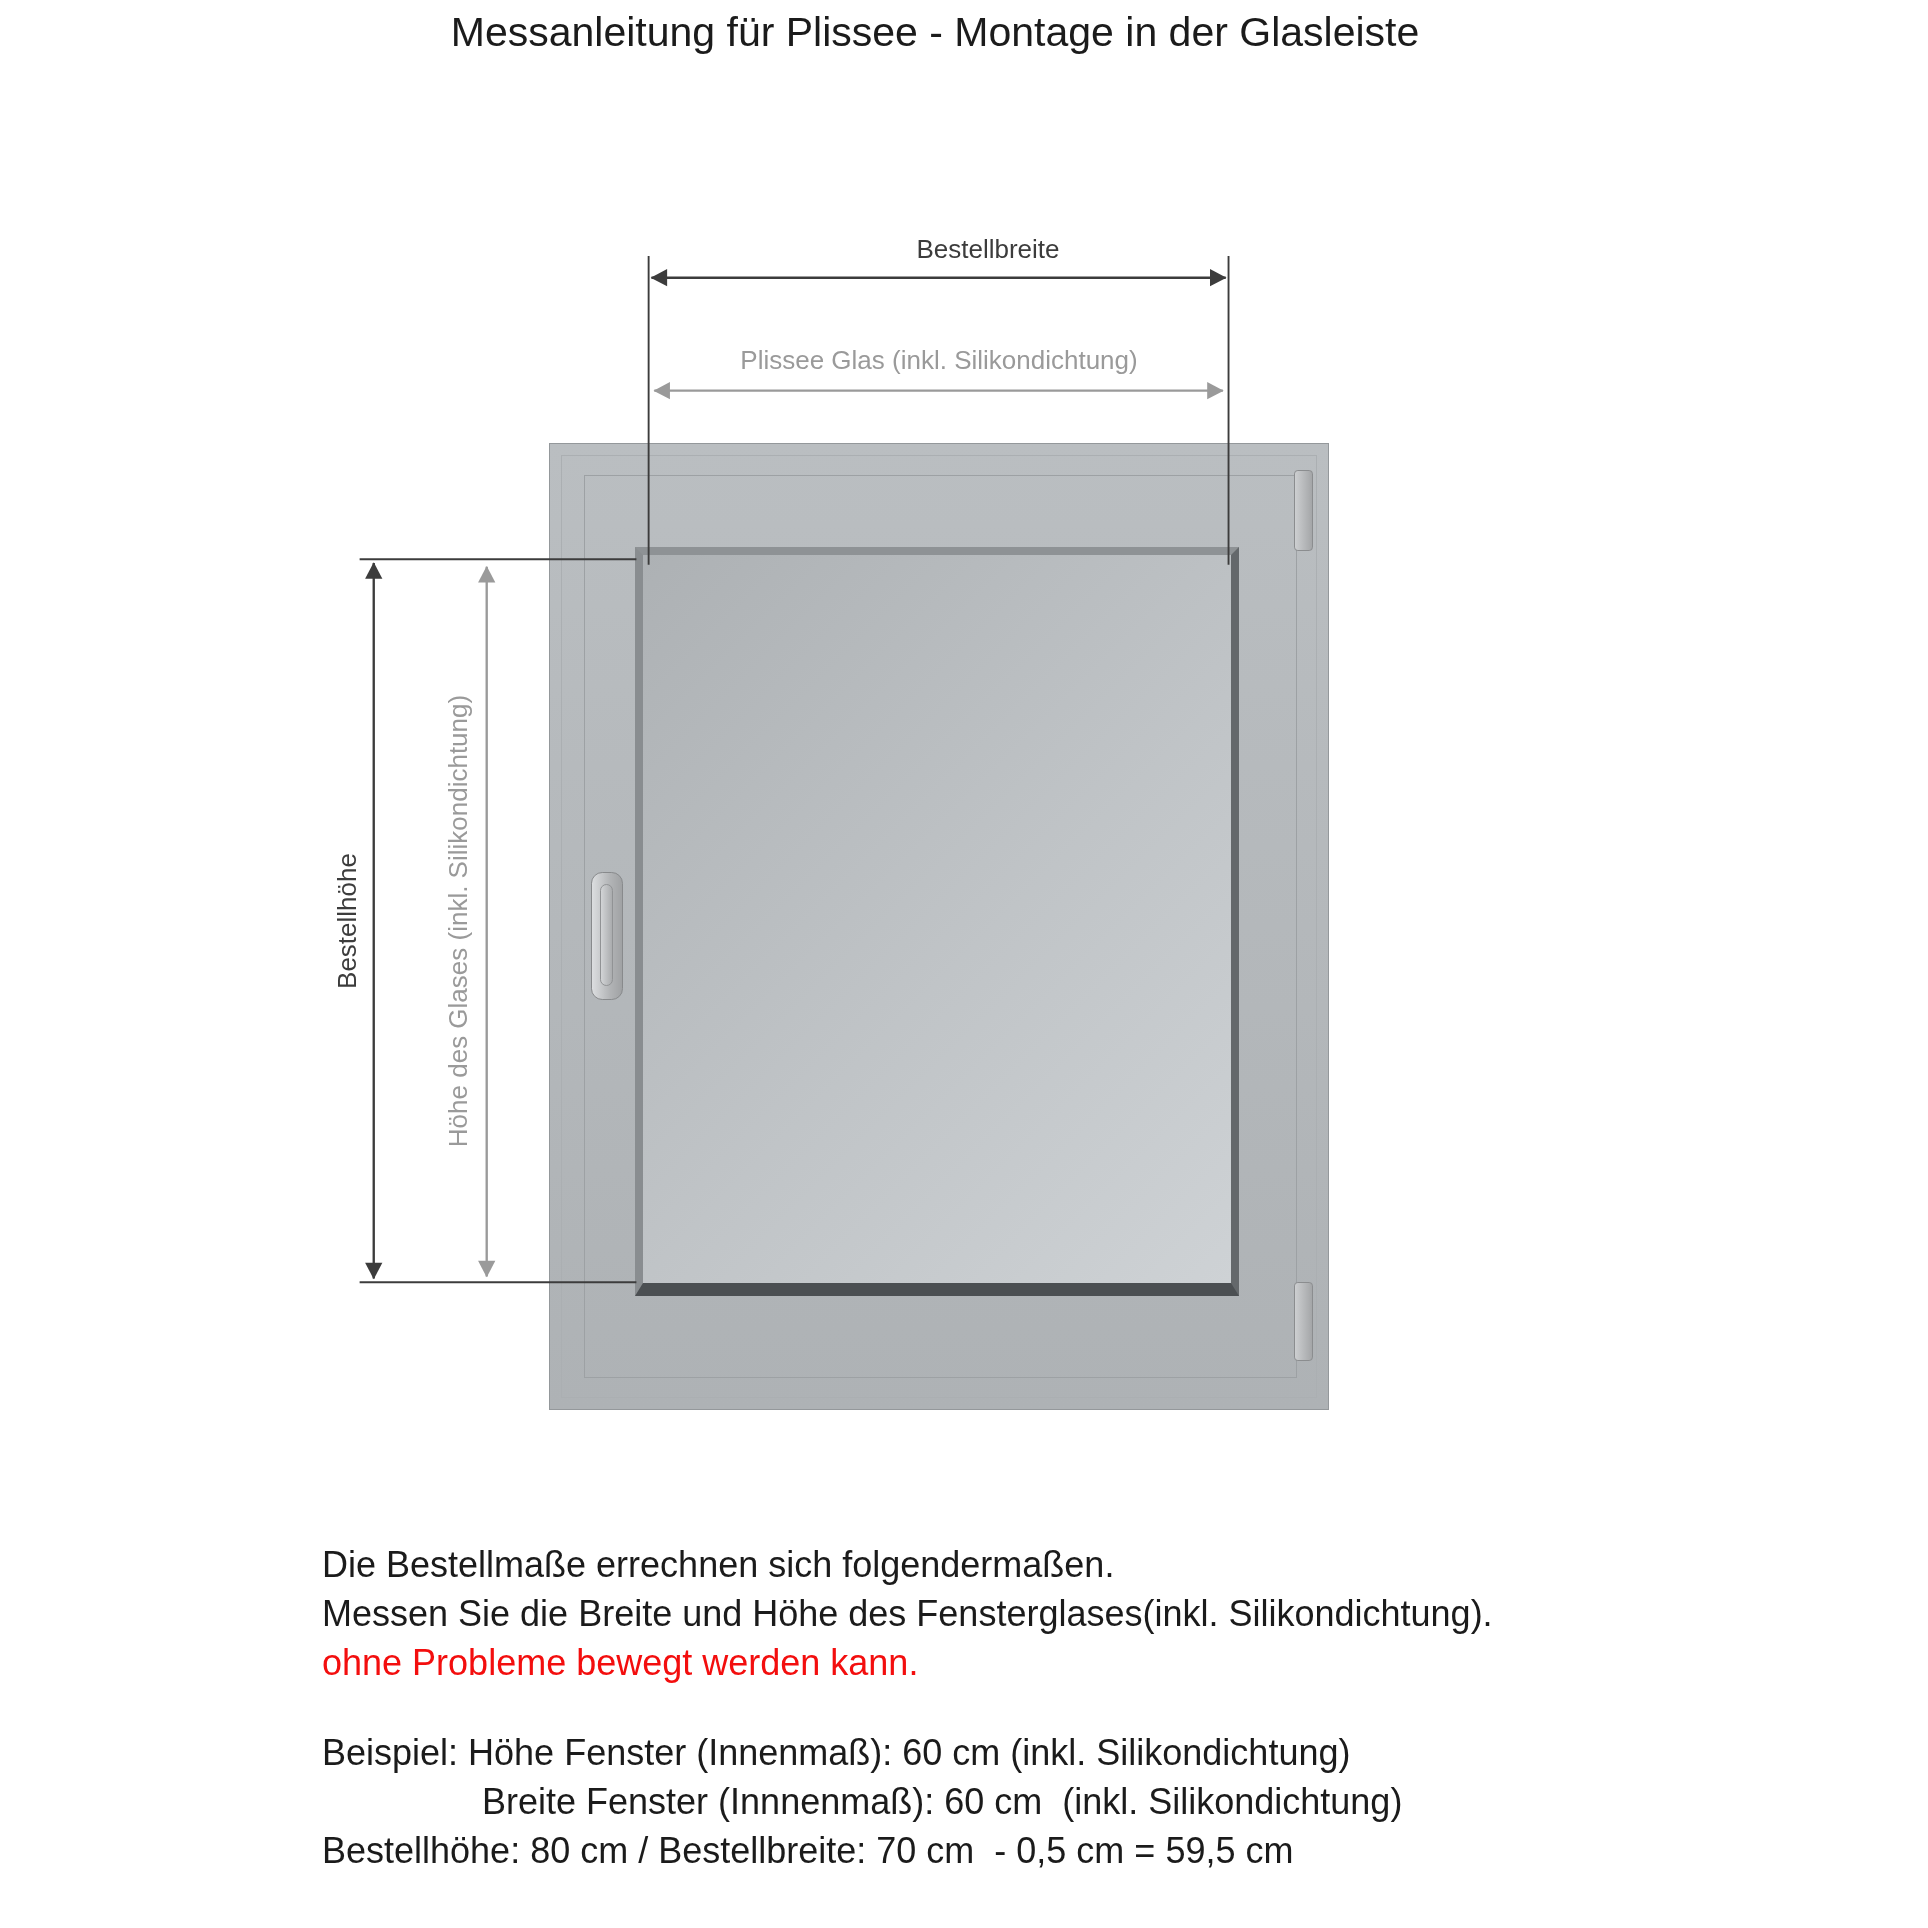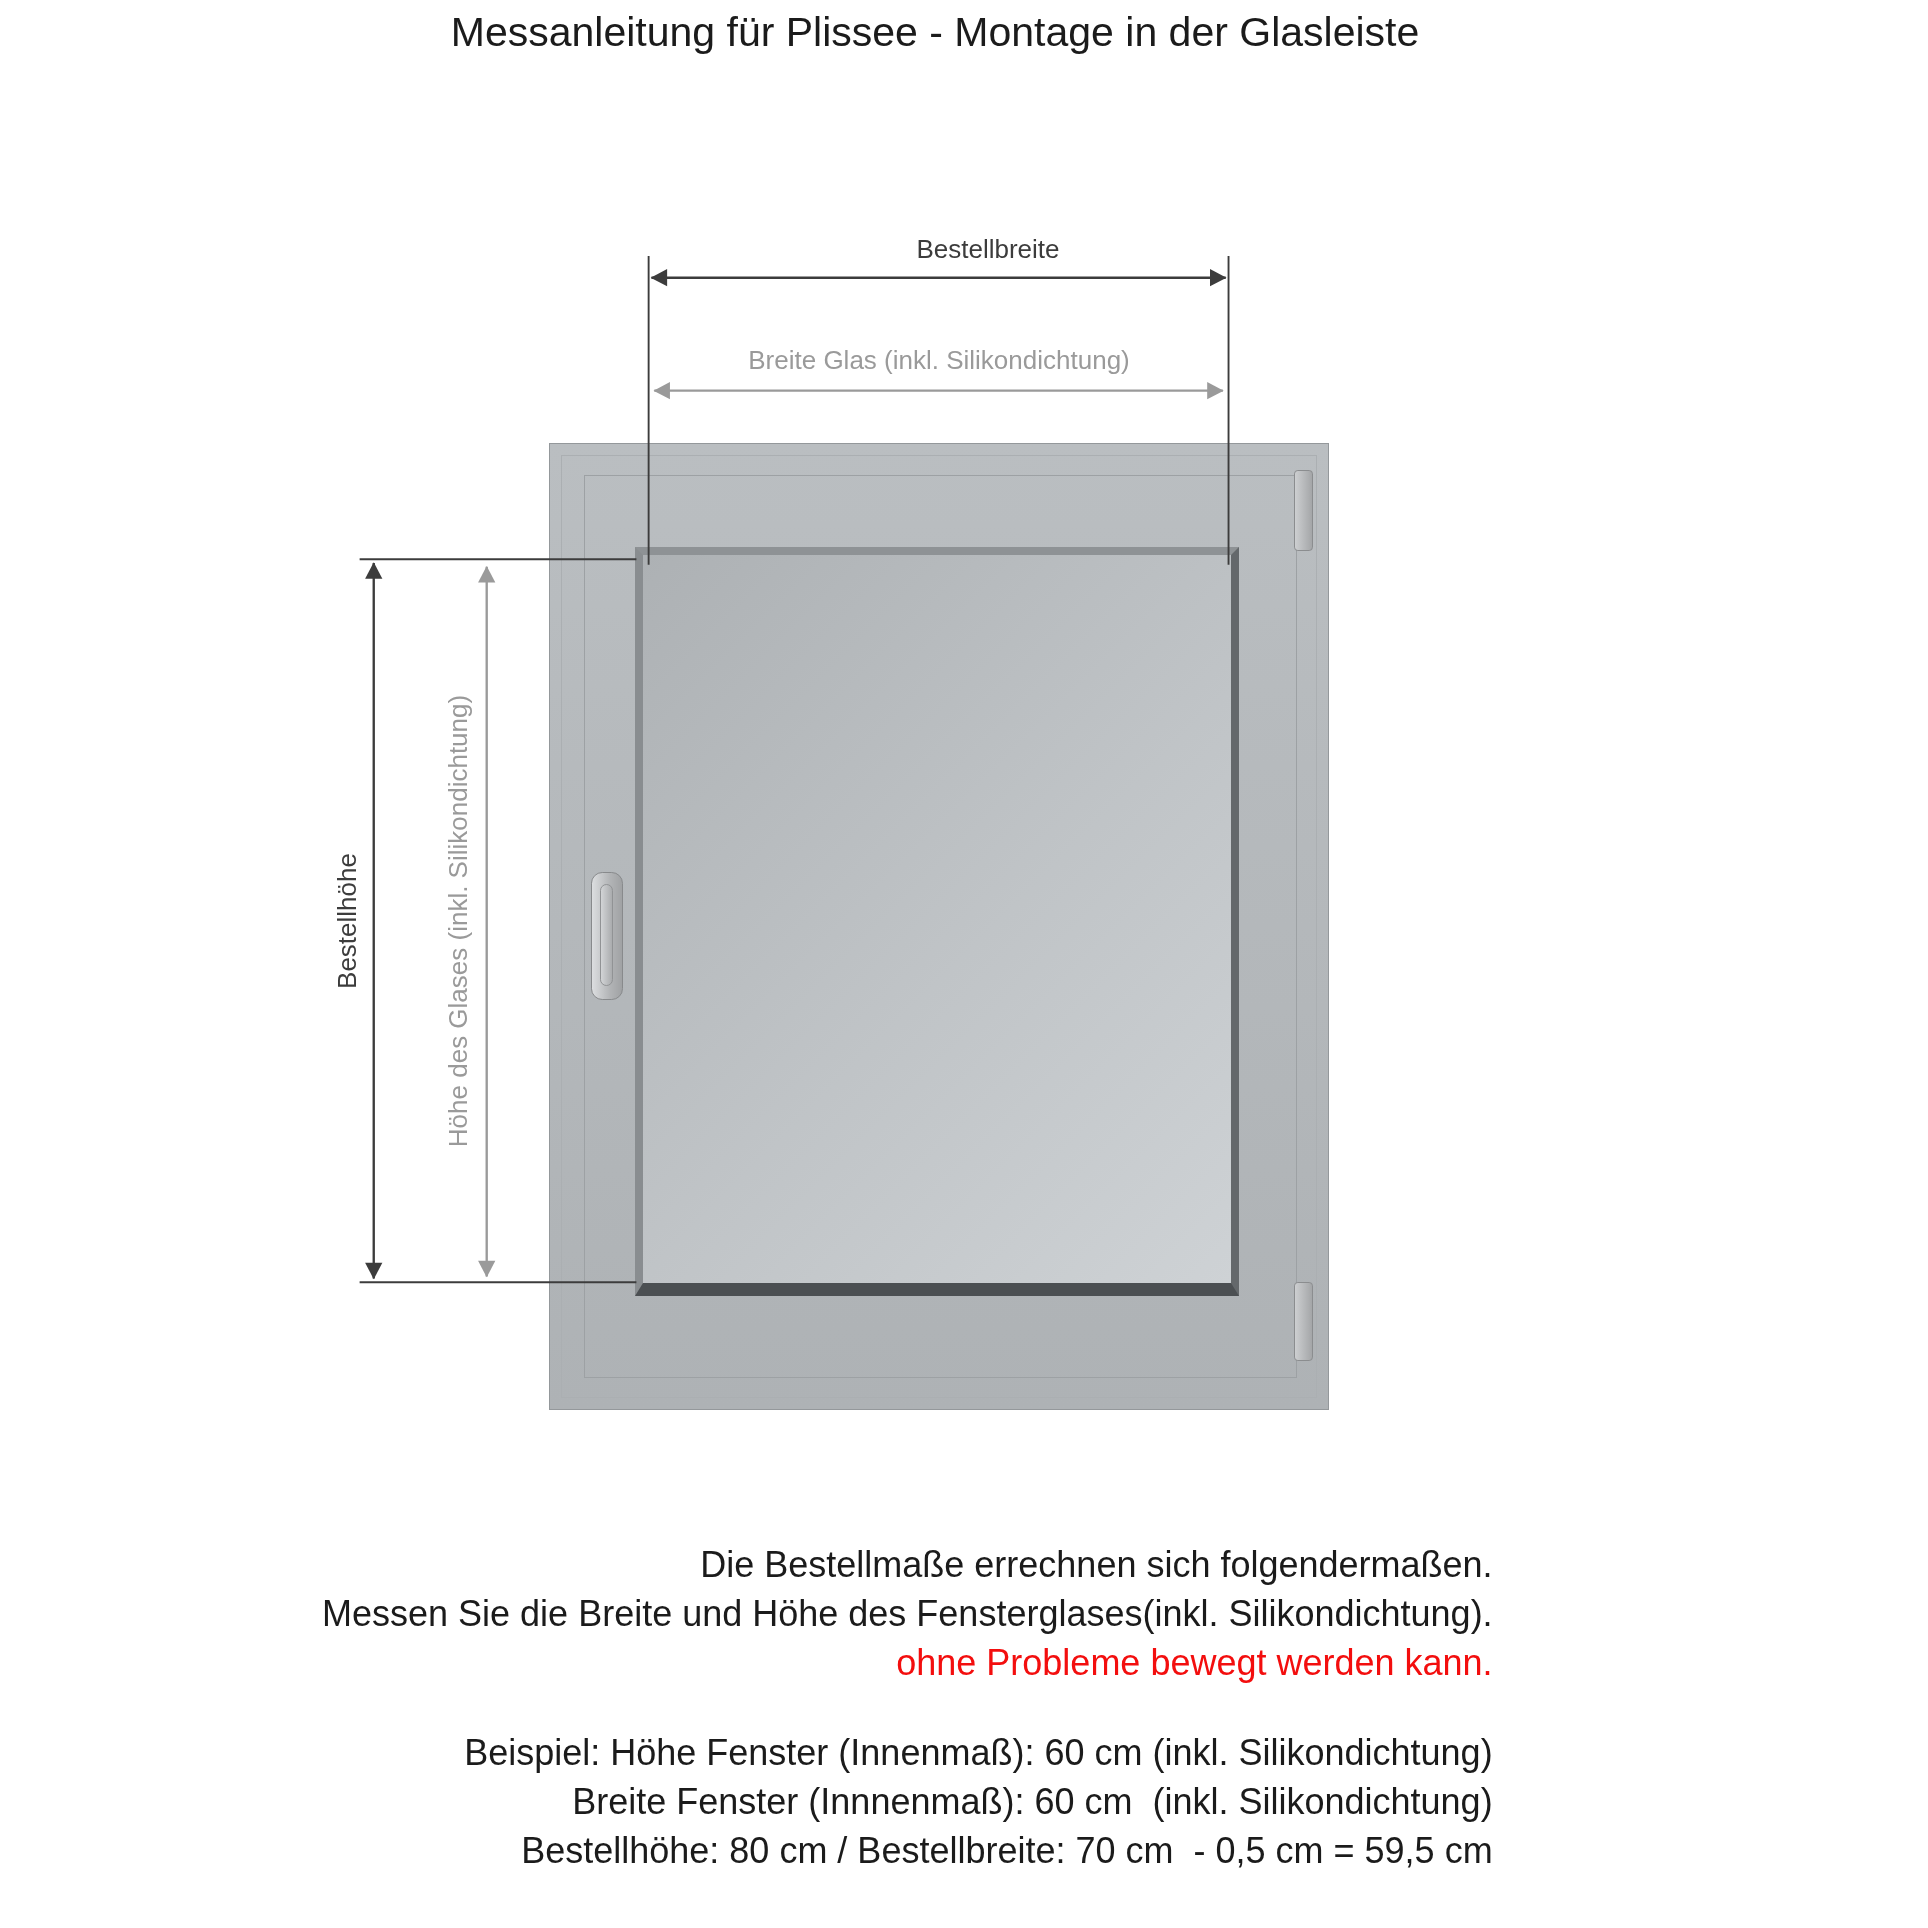--- a/index.html
+++ b/index.html
@@ -57,21 +57,21 @@
   .label-bestellbreite { left:988px; top:234px; transform:translateX(-50%); }
   .label-breite-glas   { left:939px; top:345px; transform:translateX(-50%); }
   .label-bestellhoehe  { left:347px; top:921px; transform:translate(-50%,-50%) rotate(-90deg); }
   .label-hoehe-glas    { left:458px; top:921px; transform:translate(-50%,-50%) rotate(-90deg); }
 
   
   .instructions {
     position:absolute; left:322px; top:1540px; z-index:3;
     font-size:36px; line-height:49px; color:var(--text-primary,#1b1b1b);
   }
-  .instructions .line { white-space:pre-wrap;text-align:right; }
+  .instructions .line { white-space:pre-wrap; }
   .instructions .warning { color:var(--warning-text,#f30e0e); }
   .instructions .example-first { margin-top:41px; }
   .instructions .indent { padding-left:160px; }
 </style>
 </head>
 <body>
 
 <div class="page">
 
   <div class="title">Messanleitung für Plissee - Montage in der Glasleiste</div>
@@ -102,21 +102,21 @@
     <line class="ext dark" x1="382" y1="594" x2="676" y2="594"></line>
     <line class="ext dark" x1="382" y1="1362" x2="676" y2="1362"></line>
 
     <line class="dim dark" x1="692" y1="295" x2="1302" y2="295" marker-start="url(#arrDark)" marker-end="url(#arrDark)"></line>
     <line class="dim gray" x1="695" y1="415" x2="1299" y2="415" marker-start="url(#arrGray)" marker-end="url(#arrGray)"></line>
     <line class="dim dark" x1="397" y1="598" x2="397" y2="1358" marker-start="url(#arrDark)" marker-end="url(#arrDark)"></line>
     <line class="dim gray" x1="517" y1="602" x2="517" y2="1356" marker-start="url(#arrGray)" marker-end="url(#arrGray)"></line>
   </svg>
 
   <div class="dim-label dl-dark label-bestellbreite">Bestellbreite</div>
-  <div class="dim-label dl-gray label-breite-glas">Breite Glas (inkl. Silikondichtung)</div>
+  <div class="dim-label dl-gray label-breite-glas">Plissee Glas (inkl. Silikondichtung)</div>
   <div class="dim-label dl-dark label-bestellhoehe">Bestellhöhe</div>
   <div class="dim-label dl-gray label-hoehe-glas">Höhe des Glases (inkl. Silikondichtung)</div>
 
   <div class="instructions">
     <p class="line">Die Bestellmaße errechnen sich folgendermaßen.</p>
     <p class="line">Messen Sie die Breite und Höhe des Fensterglases(inkl. Silikondichtung).</p>
     <p class="line warning">ohne Probleme bewegt werden kann.</p>
     <p class="line example-first">Beispiel: Höhe Fenster (Innenmaß): 60 cm (inkl. Silikondichtung)</p>
     <p class="line indent">Breite Fenster (Innnenmaß): 60 cm  (inkl. Silikondichtung)</p>
     <p class="line">Bestellhöhe: 80 cm / Bestellbreite: 70 cm  - 0,5 cm = 59,5 cm</p>

